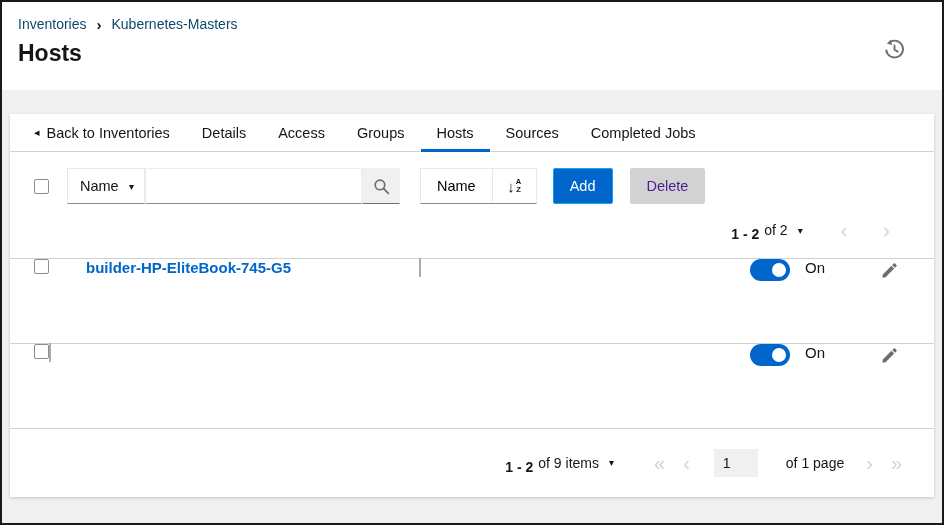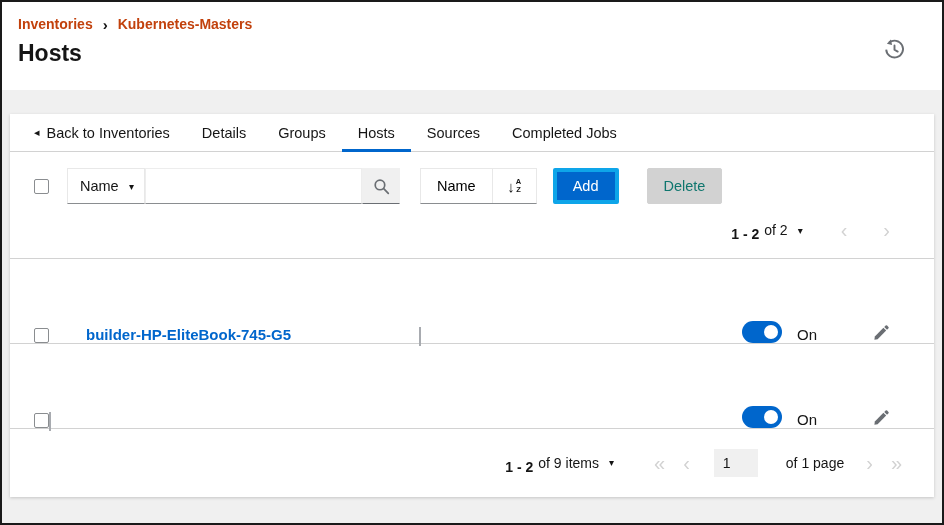--- a/index.html
+++ b/index.html
@@ -3,21 +3,21 @@
 <meta charset="utf-8">
 <style>
   * { margin:0; padding:0; box-sizing:border-box; }
   html,body { background:#fff; }
   body { font-family:"Liberation Sans","DejaVu Sans",sans-serif; color:#151515; }
   .screen { position:relative; width:944px; height:525px; border:2px solid #1a1a1a; background:#fff; overflow:hidden; }
 
   
   .page-header { position:relative; height:88px; background:#fff; padding:14px 16px 0 16px; }
   .breadcrumb { display:flex; align-items:center; gap:10px; font-size:14px; }
-  .breadcrumb a { color:#c2410c; text-decoration:none; cursor:pointer;font-weight:bold; }
+  .breadcrumb a { color:#0c4a6e; text-decoration:none; cursor:pointer; }
   .crumb-sep { color:#151515; font-size:15px; font-weight:bold; line-height:1; }
   .page-title { margin-top:8px; font-size:23px; font-weight:bold; color:#151515; }
   .history-btn { position:absolute; top:34px; right:34px; width:26px; height:26px; background:none; border:none; cursor:pointer; }
 
   
   .page-body { background:#f0f0f0; height:433px; padding:24px 8px 0 8px; }
   .card { background:#fff; box-shadow:0 1px 3px rgba(3,3,3,.18); height:383px; }
 
   
   .tabs { display:flex; align-items:stretch; height:38px; border-bottom:1px solid #d2d2d2; padding-left:8px; }
@@ -34,33 +34,33 @@
   .caret { font-size:10px; color:#151515; }
   .search-input { width:217px; height:36px; border:1px solid #ededed; border-bottom:1px solid #8a8d90; padding:0 10px; font-size:14px; font-family:inherit; outline:none; }
   .search-btn { width:38px; height:36px; background:#f0f0f0; border:1px solid #f0f0f0; border-bottom:1px solid #6a6e73; cursor:pointer; display:flex; align-items:center; justify-content:center; }
   .sort-group { display:flex; margin-left:20px; height:36px; border:1px solid #e8e8e8; border-bottom:1px solid #8a8d90; }
   .sort-label { display:flex; align-items:center; padding:0 16px; font-size:14.5px; background:#fff; border:none; cursor:pointer; font-family:inherit; }
   .sort-btn { display:flex; align-items:center; justify-content:center; width:44px; background:#fff; border:none; border-left:1px solid #e8e8e8; cursor:pointer; }
   .sort-glyph { display:flex; align-items:center; color:#151515; }
   .sort-glyph .arrow { font-size:15px; font-weight:bold; }
   .sort-glyph .az { display:flex; flex-direction:column; font-size:7.5px; font-weight:bold; line-height:1.1; margin-left:1px; }
   .btn { height:36px; font-size:14.5px; font-family:inherit; cursor:pointer; border-radius:2px; padding:0 16px; }
-  .btn-primary { margin-left:16px; background:#0066cc; color:#fff; border:4px solid #0ea5e9; }
+  .btn-primary { margin-left:16px; background:#0066cc; color:#fff; border:1px solid #0ea5e9; }
   .btn-secondary { margin-left:17px; background:#fff; color:#0066cc; border:1px solid #0066cc; }
-  .btn-disabled { margin-left:28px; background:#d2d2d2; color:#0f766e; border:1px solid #d2d2d2; cursor:default; }
+  .btn-disabled { margin-left:17px; background:#d2d2d2; color:#4c1d95; border:1px solid #d2d2d2; cursor:default; }
   .toolbar-pagination { display:flex; align-items:center; justify-content:flex-end; margin-top:14px; padding-right:28px; font-size:14px; }
   .pag-range { font-weight:bold;margin-top:8px; }
   .pag-of { margin-left:5px; }
   .pag-caret-btn { background:none; border:none; cursor:pointer; margin-left:10px; font-size:10px; color:#151515; }
   .nav-chevron { background:none; border:none; font-size:20px; line-height:1; color:#d2d2d2; cursor:pointer; font-family:inherit; }
   .toolbar-pagination .nav-chevron.first { margin-left:38px; }
   .toolbar-pagination .nav-chevron.last { margin-left:36px; }
 
   
-  .host-row { display:flex; align-items:flex-end; height:85px; border-bottom:1px solid #d2d2d2; padding:0 40px 0 24px; }
+  .host-row { display:flex; align-items:flex-start; height:85px; border-bottom:1px solid #d2d2d2; padding:0 32px 0 24px; }
   .host-row .pf-check { margin:0; }
   .host-name { width:333px; margin-left:37px; font-size:15px; font-weight:bold; color:#0066cc; text-decoration:none; cursor:pointer; }
   .sparkline { width:18px; height:15px; display:inline-block; cursor:pointer; }
   .sparkline .top { height:7px; background:#fff; border:1px solid #a8abb0; }
   .sparkline .bottom { height:8px; background:#d9534f; }
   .row-spacer { flex:1; }
   .toggle { position:relative; width:40px; height:22px; border-radius:11px; background:#0066cc; border:none; cursor:pointer; }
   .toggle .knob { position:absolute; top:4px; right:4px; width:14px; height:14px; border-radius:50%; background:#fff; }
   .toggle-label { margin-left:15px; font-size:15px; color:#151515; width:25px; }
   .edit-btn { margin-left:50px; background:none; border:none; cursor:pointer; width:22px; height:22px; }
@@ -99,20 +99,23 @@
   <div class="page-body">
     <div class="card">
 
       <div class="tabs">
         <button class="tab">
           <span class="back-caret">◂</span>
           <span>Back to Inventories</span>
         </button>
         <button class="tab">
             <span>Details</span>
+          </button>
+        <button class="tab">
+            <span>Access</span>
           </button>
         <button class="tab">
             <span>Groups</span>
           </button>
         <button class="tab active">
             <span>Hosts</span>
           </button>
         <button class="tab">
             <span>Sources</span>
           </button>

